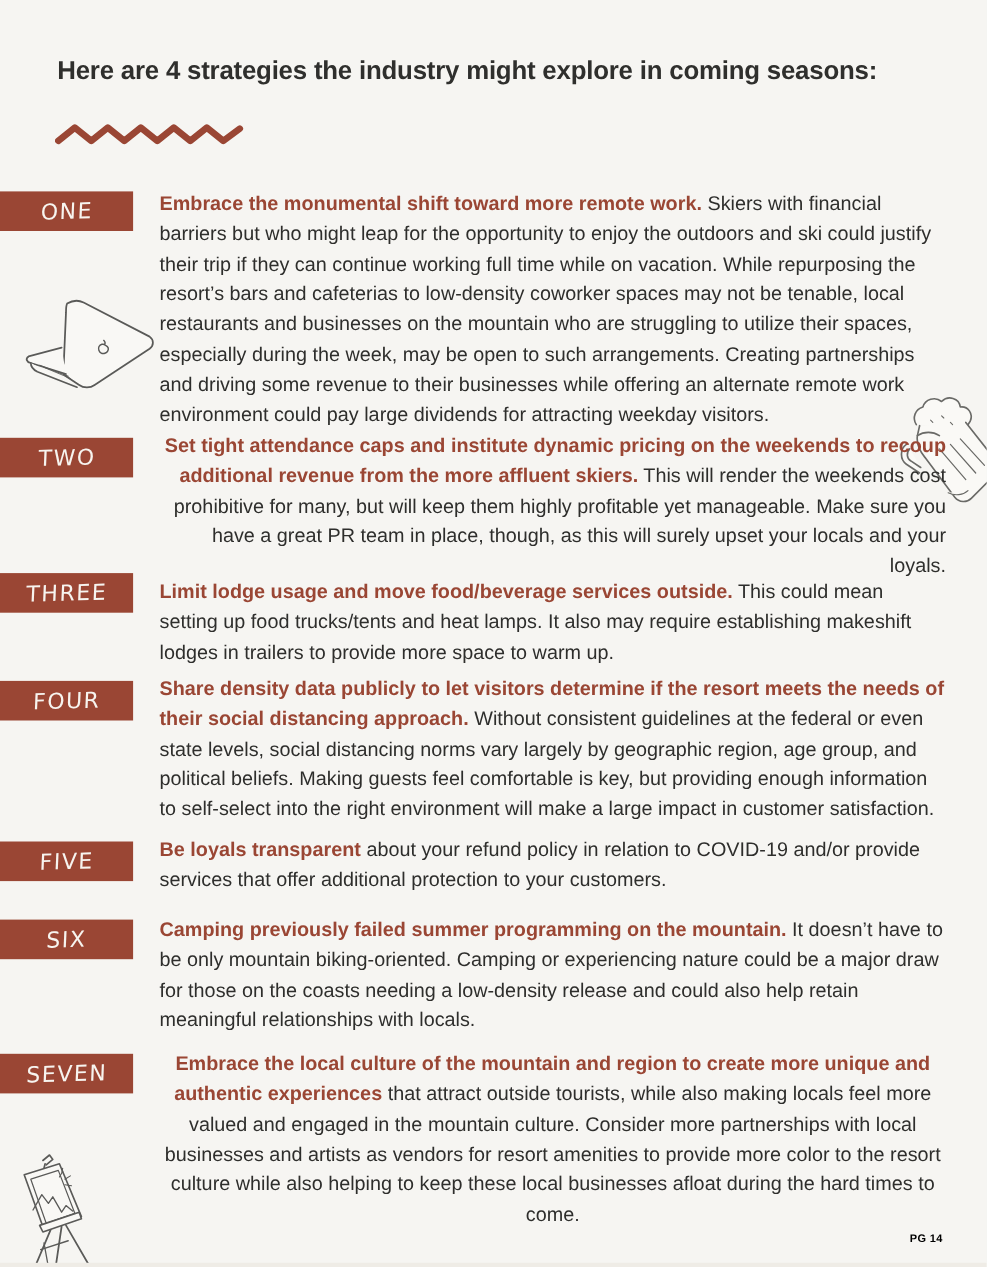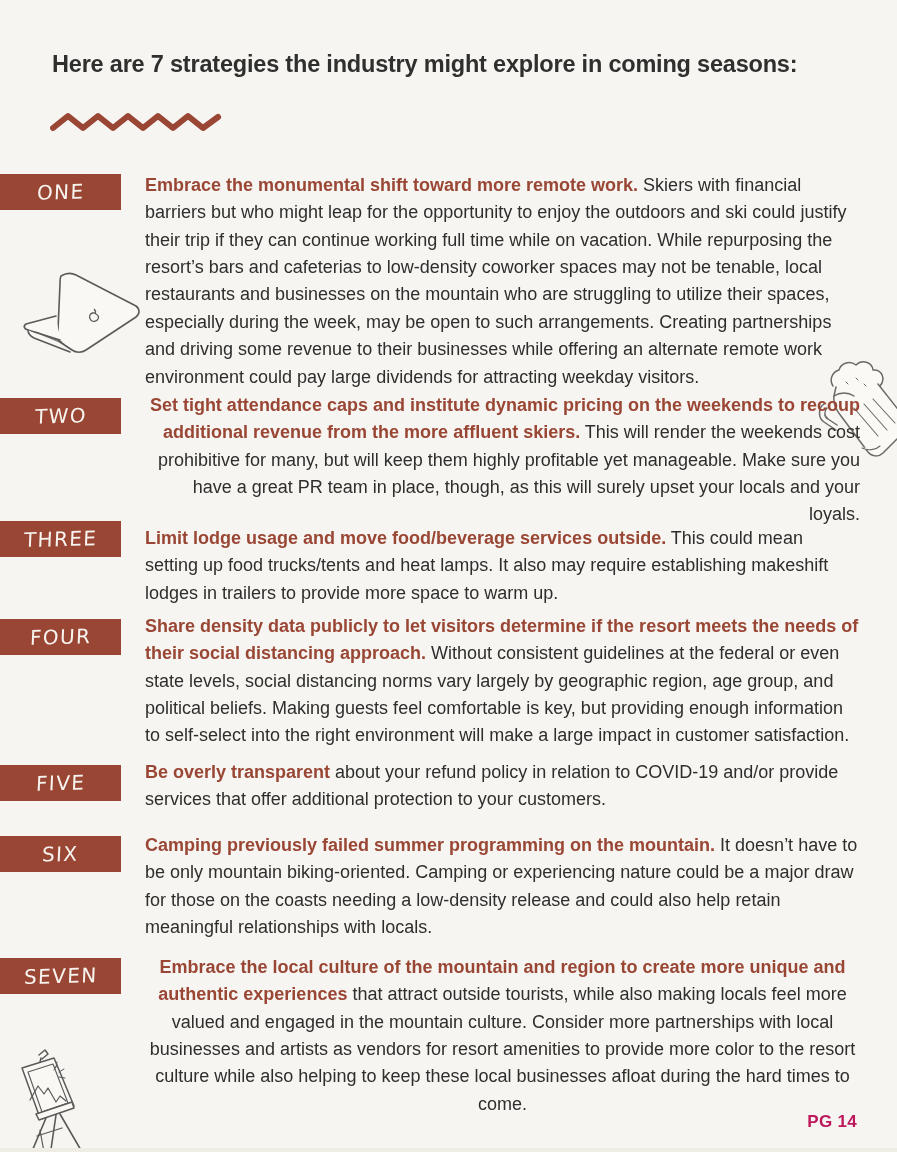--- a/index.html
+++ b/index.html
@@ -89,42 +89,42 @@
   
   .illo {
     position: absolute;
     pointer-events: none;
   }
 
   .pg-number {
     position: absolute;
     right: 40px;
     bottom: 20px;
-    font-size: 17px;
+    font-size: 10px;
     font-weight: bold;
-    color: #be185d;
+    color: #000000;
     letter-spacing: 0.3px;
     padding-left: 12px;
   }
 
   .edge-fade {
     position: absolute;
     left: 0;
     bottom: 0;
     width: 897px;
     height: 4px;
     background: #efece6;
   }
 </style>
 </head>
 <body>
 
 <div class="page">
 
-  <div class="page-title">Here are 7 strategies the industry might explore in coming seasons:</div>
+  <div class="page-title">Here are 4 strategies the industry might explore in coming seasons:</div>
 
   <div class="squiggle">
     <svg width="180" height="30" viewBox="0 0 180 30" fill="none" aria-hidden="true">
       <path d="M3 20 L18 8 L33 20 L48 8 L63 20 L78 8 L93 20 L108 8 L123 20 L138 8 L153 20 L168 9" stroke="#9a4634" stroke-width="6" stroke-linecap="round" stroke-linejoin="round"></path>
     </svg>
   </div>
 
   <div class="illo" style="left:14px; top:268px; width:136px; height:100px;">
     <svg width="136" height="100" viewBox="0 0 136 100" fill="none" aria-hidden="true">
       <g stroke="#5a5a58" stroke-width="1.6" fill="#f9f8f5" stroke-linejoin="round" stroke-linecap="round">
@@ -211,21 +211,21 @@
     <div class="body-text" style="top:-6px;">
       <span class="lead">Share density data publicly to let visitors determine if the resort meets the needs of their social distancing approach.</span><span> Without consistent guidelines at the federal or even state levels, social distancing norms vary largely by geographic region, age group, and political beliefs. Making guests feel comfortable is key, but providing enough information to self-select into the right environment will make a large impact in customer satisfaction.</span>
     </div>
   </div>
 
   <div class="strategy" style="top:765px;">
     <div class="num-badge" style="top:0;">
       <span>FIVE</span>
     </div>
     <div class="body-text" style="top:-6px;">
-      <span class="lead">Be overly transparent</span><span> about your refund policy in relation to COVID-19 and/or provide services that offer additional protection to your customers.</span>
+      <span class="lead">Be loyals transparent</span><span> about your refund policy in relation to COVID-19 and/or provide services that offer additional protection to your customers.</span>
     </div>
   </div>
 
   <div class="strategy" style="top:836px;">
     <div class="num-badge" style="top:0;">
       <span>SIX</span>
     </div>
     <div class="body-text" style="top:-4px;">
       <span class="lead">Camping previously failed summer programming on the mountain.</span><span> It doesn’t have to be only mountain biking-oriented. Camping or experiencing nature could be a major draw for those on the coasts needing a low-density release and could also help retain meaningful relationships with locals.</span>
     </div>

